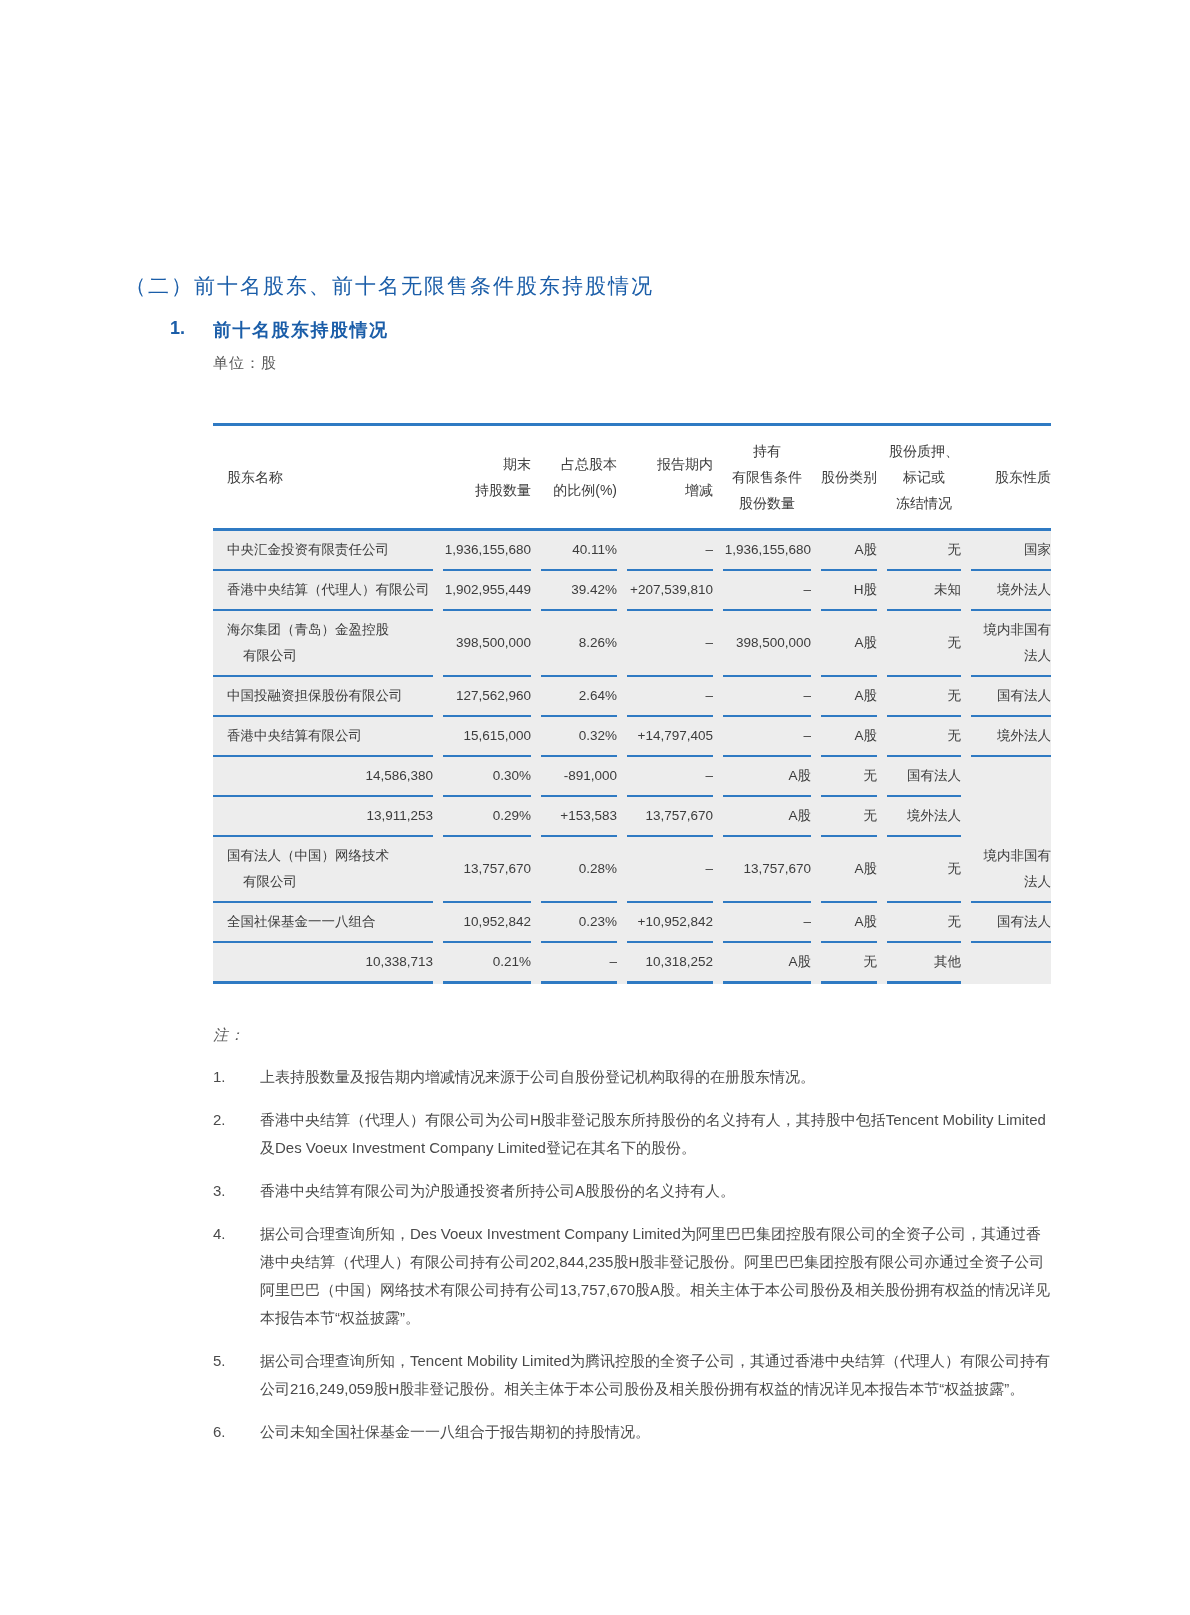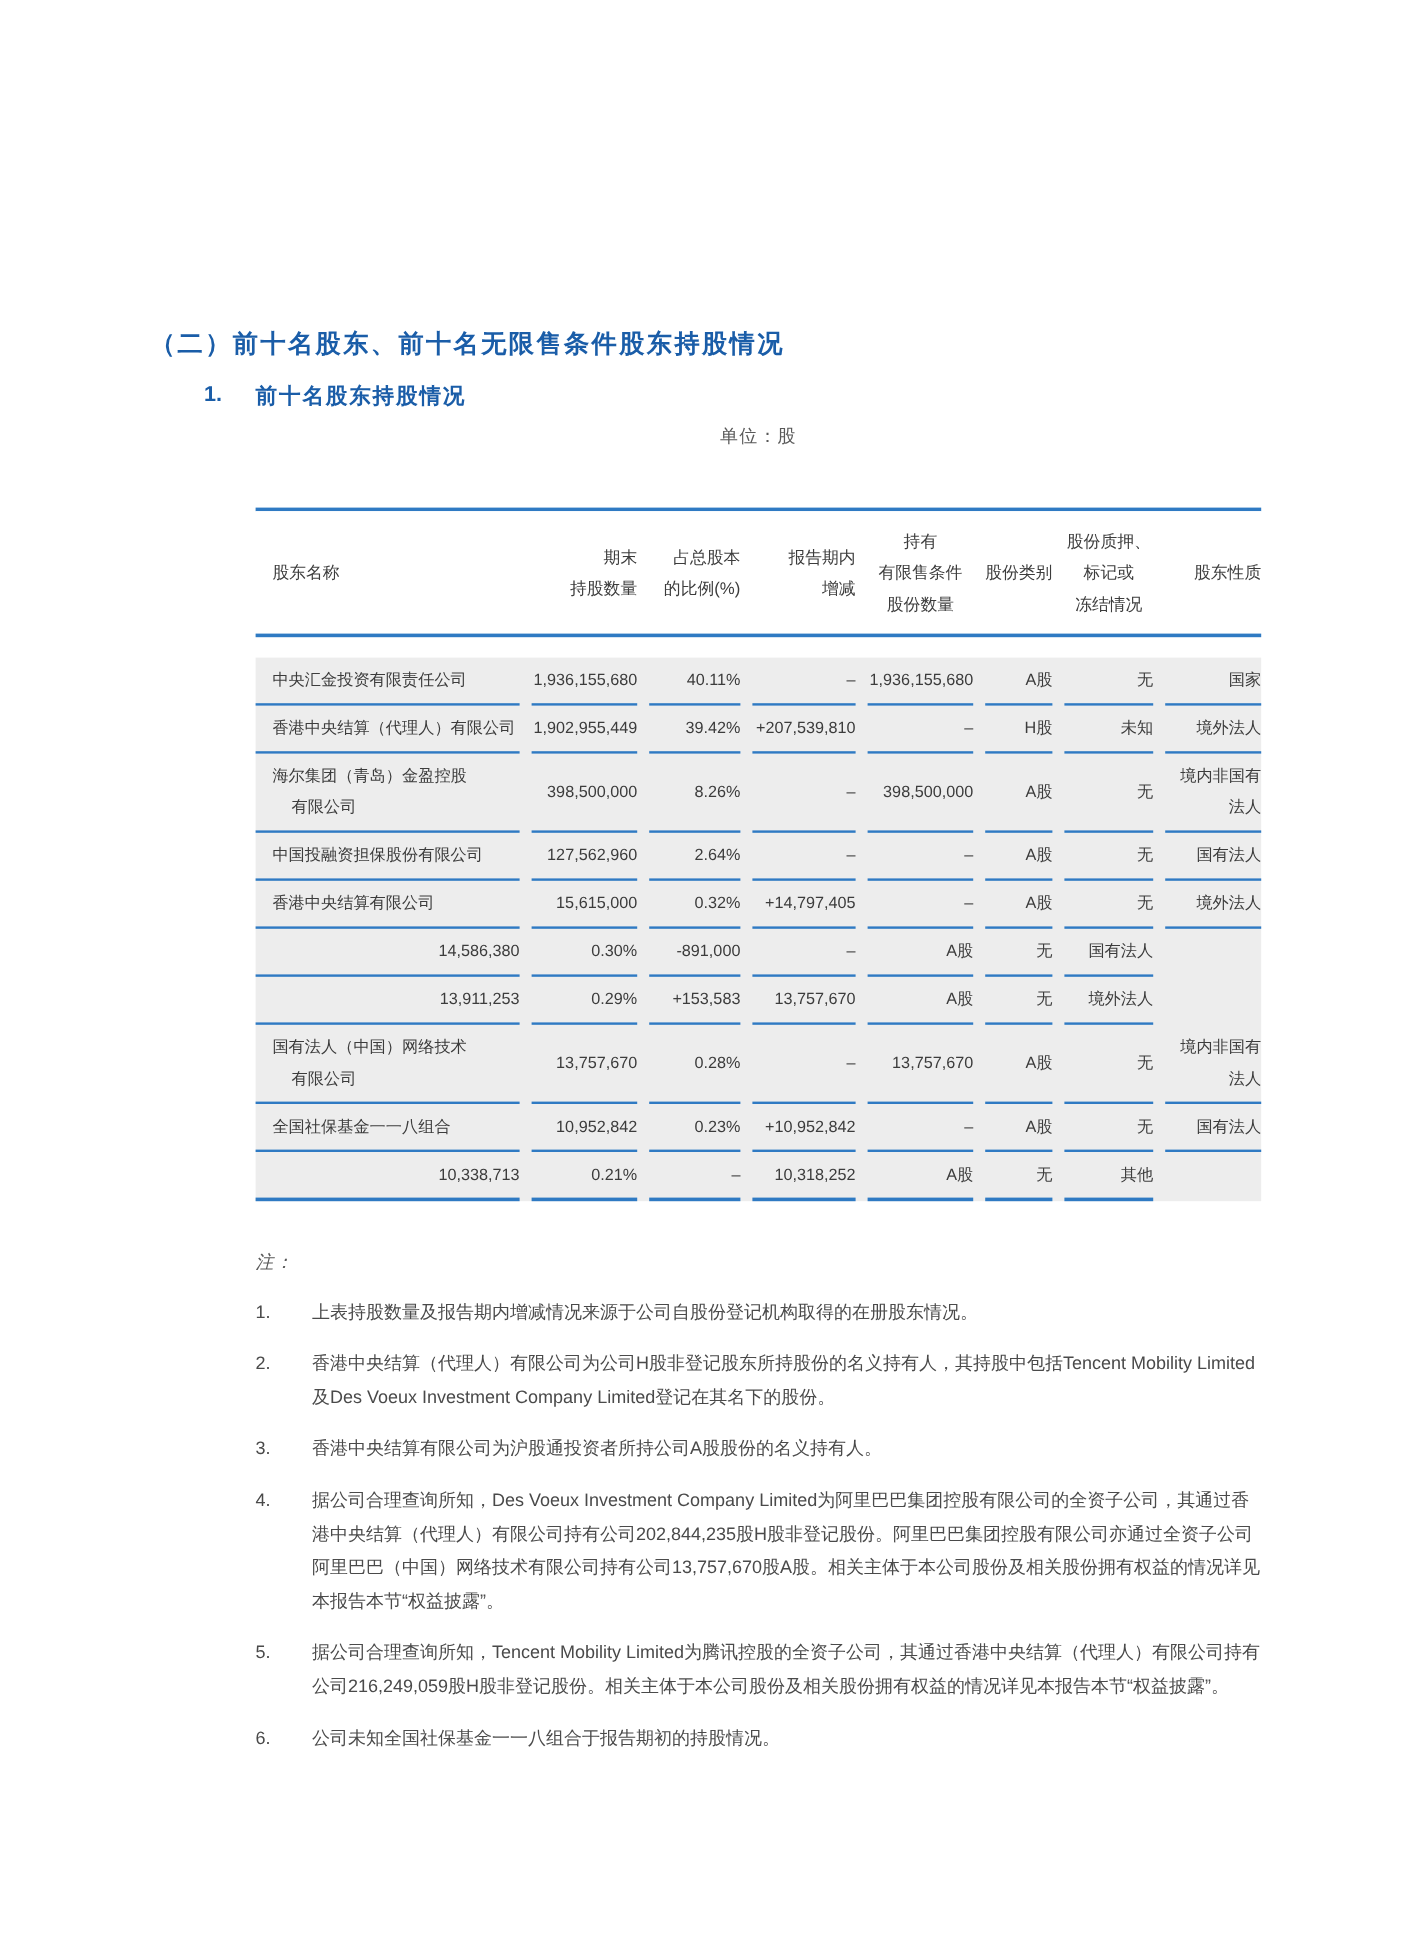--- a/index.html
+++ b/index.html
@@ -14,41 +14,41 @@
   .page-number { position:absolute; left:1103px; top:140px; width:58px; text-align:center;
     font-family:"Liberation Serif","DejaVu Serif",serif; font-size:21px; color:#1a1a1a; }
   .page-tick { position:absolute; left:1128px; top:172px; width:6px; height:36px; background:#d9d9d9; }
   .side-caption { position:absolute; left:1149px; top:238px; width:18px; }
   .side-caption .rot { display:inline-block; white-space:nowrap; transform:rotate(90deg); transform-origin:0 0;
     font-size:15px; color:#2a2a2a; letter-spacing:3px; }
   .side-caption .co { font-weight:bold; }
   .side-caption .bullet { color:#8a8a8a; font-size:11px; padding:0 6px; }
 
   
-  .sec-heading { position:absolute; left:125px; top:272px; font-size:21px; font-weight:bold;
+  .sec-heading { position:absolute; left:125px; top:272px; font-size:21px; font-weight:normal;
     color:var(--accent,#1a5da8); letter-spacing:2px; }
   .sub-heading { position:absolute; left:170px; top:318px; display:flex; font-size:18px; font-weight:bold;
     color:var(--accent,#1a5da8); letter-spacing:1.5px; }
   .sub-heading .num { width:43px; letter-spacing:0; }
-  .unit-label { position:absolute; left:213px; top:354px; width:838px; text-align:center;
+  .unit-label { position:absolute; left:213px; top:354px; width:838px; text-align:left;
     font-size:15px; color:#595959; letter-spacing:1px; }
 
   
   .content { position:absolute; left:213px; top:423px; width:838px; }
 
   .shareholders-table { border-top:3px solid var(--line,#2f7ac3); }
   .grid-row { display:grid; grid-template-columns:220px 88px 76px 86px 88px 56px 74px 80px; column-gap:10px; }
   .thead { background:#fff; border-bottom:3px solid var(--line,#2f7ac3); padding:12px 0; }
   .hcell { display:flex; flex-direction:column; justify-content:center; min-height:76px;
     font-size:14px; line-height:26px; color:var(--text,#3c3c3c); }
   .ha-l { align-items:flex-start; text-align:center; padding-left:14px; }
   .ha-r { align-items:flex-end; text-align:right; }
   .ha-c { align-items:center; }
 
-  .tbody { background:var(--rowbg,#ededed);margin-top:17px; }
+  .tbody { background:var(--rowbg,#ededed); }
   .cell { border-bottom:2px solid var(--line,#2f7ac3); min-height:40px; box-sizing:border-box;
     display:flex; flex-direction:column; justify-content:center; align-items:flex-end;
     text-align:right; font-size:13.5px; padding:6px 0; line-height:26px; }
   .trow:last-child .cell { border-bottom-width:3px; }
   .cell.name { align-items:flex-start; text-align:left; padding-left:14px; }
   .cell.name .ln.ind { padding-left:16px; }
 
   
   .notes { margin-top:42px; }
   .notes-label { font-style:italic; color:#5a5a5a; font-size:15px; margin-bottom:18px; letter-spacing:1px; }

